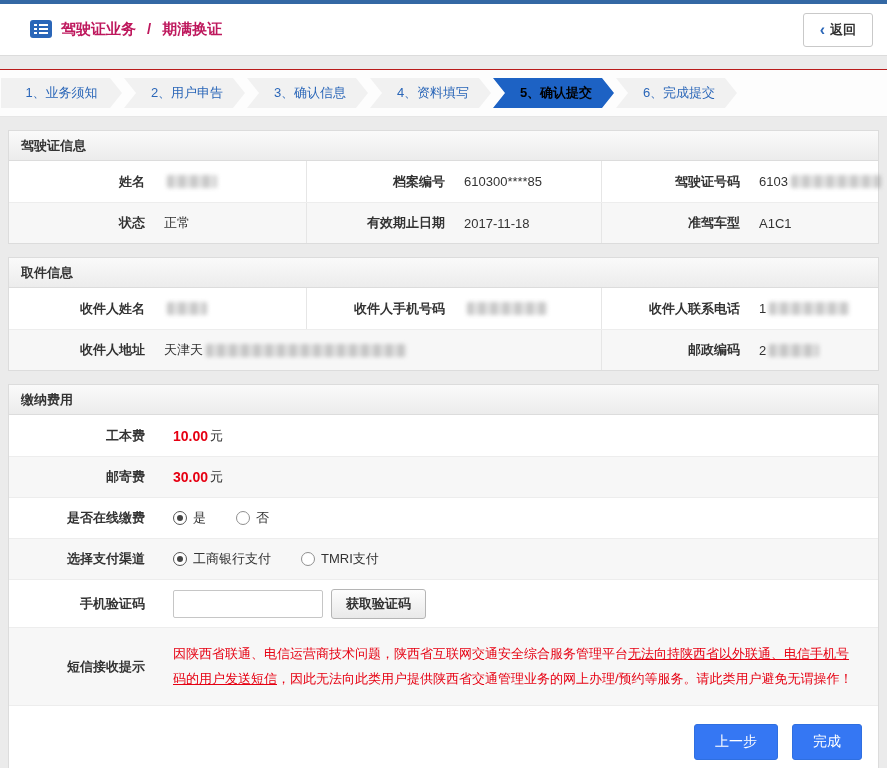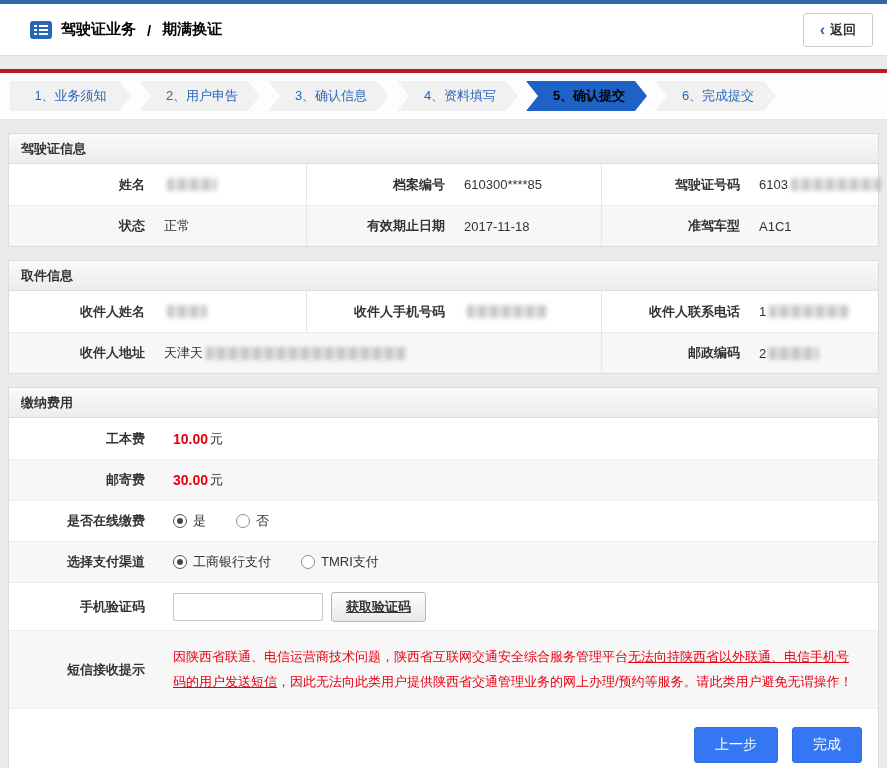--- a/index.html
+++ b/index.html
@@ -14,34 +14,34 @@
   .page { min-height:768px; display:flex; flex-direction:column; }
   .topline,.bottomline { height:4px; background:#3468a4; flex:0 0 auto; }
 
   
   .header {
     background:#fff; height:52px; flex:0 0 auto;
     display:flex; align-items:center; justify-content:space-between;
     padding:0 14px 0 30px;
     border-bottom:1px solid #dcdcdc;
   }
-  .header-title { display:flex; align-items:flex-end; gap:9px; color:#000000; font-weight:bold; font-size:15px; }
+  .header-title { display:flex; align-items:flex-start; gap:9px; color:#be185d; font-weight:bold; font-size:15px; }
   .header-title .sep { margin:0 2px; font-weight:bold; }
   .back-btn {
     display:inline-flex; align-items:center; gap:5px;
     background:#fff; border:1px solid #c9c9c9; border-radius:3px;
     padding:7px 16px; font-size:13px; font-weight:bold; color:#333; cursor:pointer;
     font-family:inherit;
   }
   .back-btn .chev { color:#2a66b8; font-size:16px; font-weight:bold; line-height:10px; }
 
   
   .steps-bar {
-    background:#fdfdfd; border-top:4px solid #b91c1c; border-bottom:1px solid #e6e6e6;
-    margin:13px 0; padding:8px 10px; display:flex; flex:0 0 auto;gap:6px;
+    background:#fdfdfd; border-top:1px solid #b91c1c; border-bottom:1px solid #e6e6e6;
+    margin:13px 0; padding:8px 1px; display:flex; flex:0 0 auto;
   }
   .step {
     width:121px; height:30px; line-height:30px; text-align:center;
     background:#f1f1f1; color:#2a66b8; font-size:13px; margin-right:2px;
     clip-path: polygon(0 0, calc(100% - 12px) 0, 100% 50%, calc(100% - 12px) 100%, 0 100%, 12px 50%);
     padding-left:5px;
   }
   .step.first { clip-path: polygon(0 0, calc(100% - 12px) 0, 100% 50%, calc(100% - 12px) 100%, 0 100%); padding-left:0; }
   .step.active { background:#1d62c4; color:#000000; font-weight:bold; }
 
@@ -78,21 +78,21 @@
   .radio { display:inline-flex; align-items:center; gap:6px; margin-right:30px; cursor:pointer; }
   .rb { width:14px; height:14px; border:1px solid #8f8f8f; border-radius:50%; background:#fff; position:relative; display:inline-block; flex:0 0 auto; }
   .rb.checked { border-color:#555; }
   .rb.checked::after { content:""; position:absolute; left:3px; top:3px; width:6px; height:6px; border-radius:50%; background:#444; }
 
   .code-input { width:150px; height:28px; border:1px solid #c6c6c6; border-radius:2px; padding:0 8px; font-size:13px; font-family:inherit; }
   .code-btn {
     height:30px; margin-left:8px; padding:0 14px;
     background:linear-gradient(#fdfdfd,#e9e9e9);
     border:1px solid #b5b5b5; border-radius:3px;
-    font-weight:bold; font-size:13px; color:#333; cursor:pointer; font-family:inherit;text-decoration:underline;
+    font-weight:bold; font-size:13px; color:#333; cursor:pointer; font-family:inherit;
   }
 
   .notice-row { min-height:66px; }
   .notice { display:block; color:#e60012; line-height:1.9; padding:10px 18px 10px 0; font-size:13px; }
   .notice .ul { text-decoration:underline; }
 
   .footer-actions { border-top:1px solid #ededed; display:flex; justify-content:flex-end; gap:14px; padding:18px 16px 22px; }
   .btn-primary {
     background:#3577f3; color:#fff; border:1px solid #2f6fe0; border-radius:3px;
     padding:8px 20px; font-size:14px; cursor:pointer; font-family:inherit;

